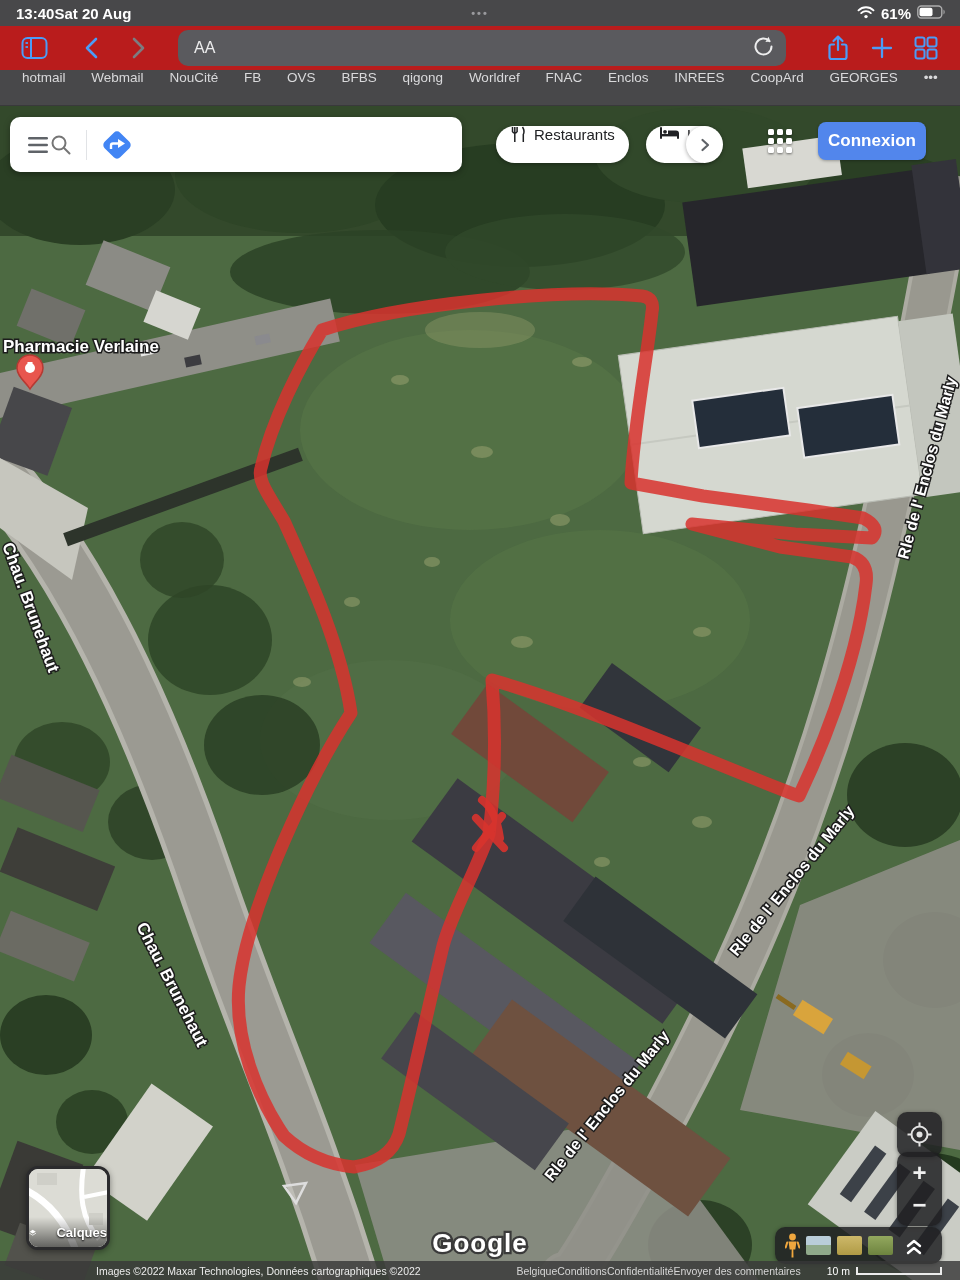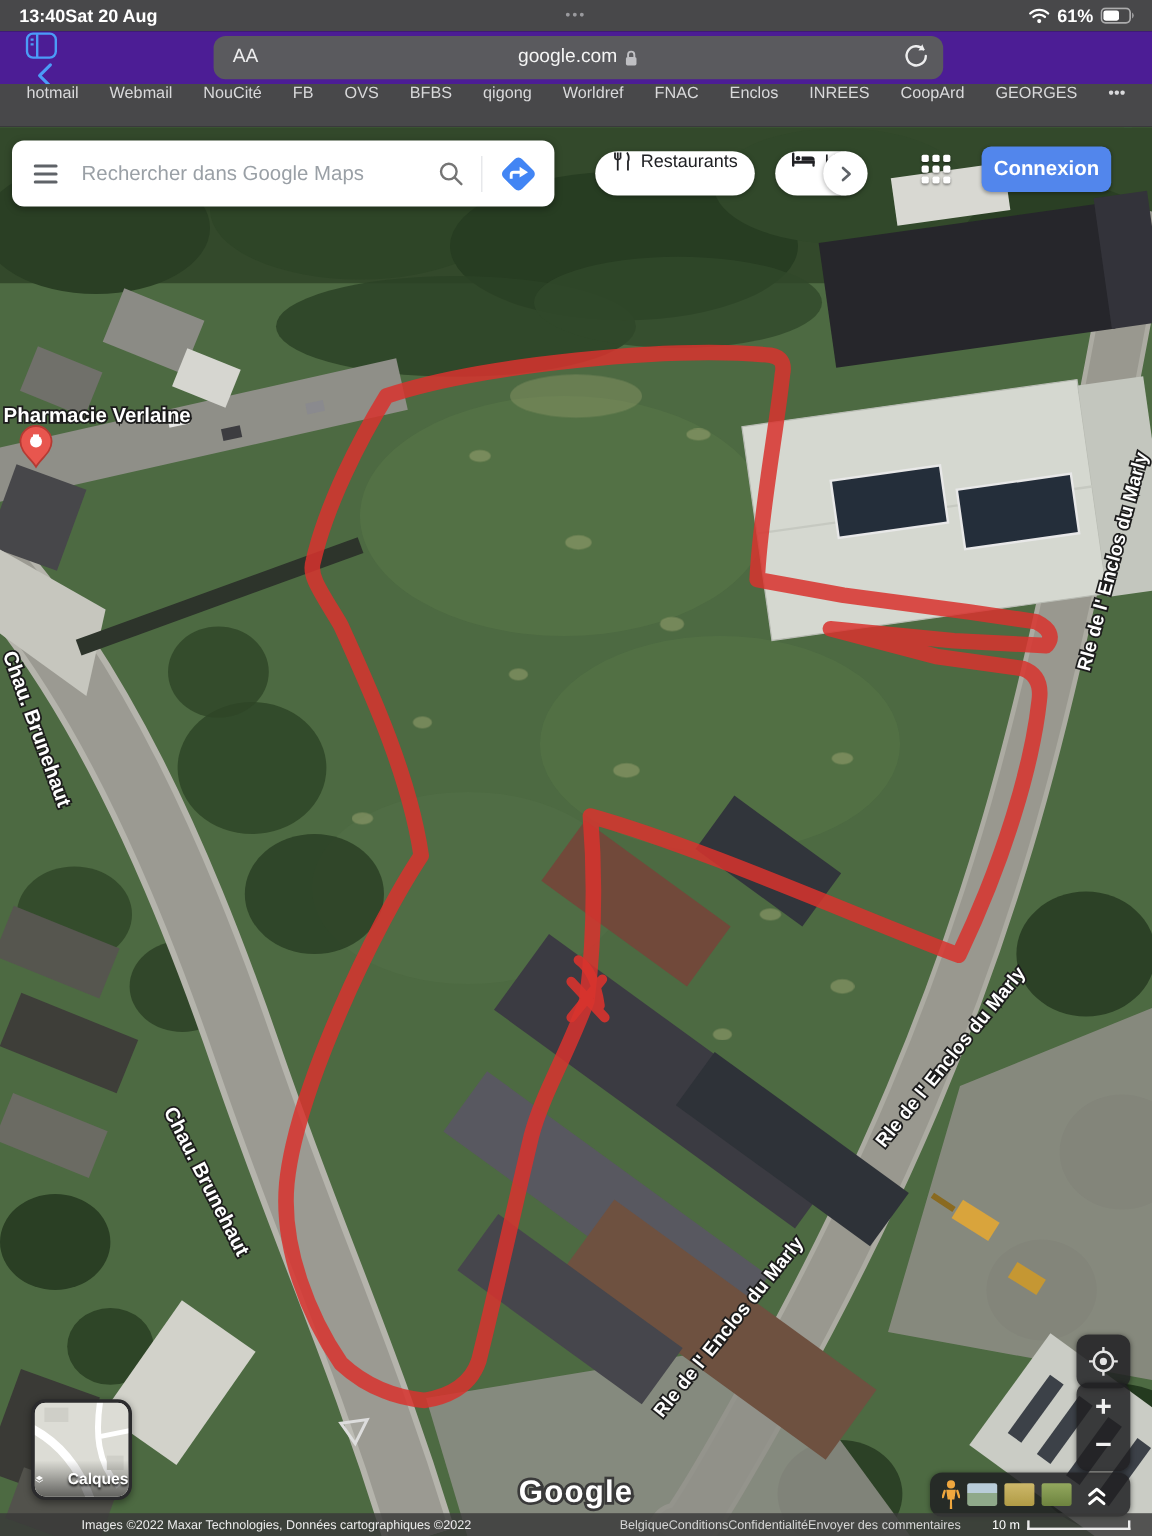--- a/index.html
+++ b/index.html
@@ -3,22 +3,22 @@
 <meta charset="utf-8">
 <style>
   html,body{margin:0;padding:0;background:#000;}
   body{width:960px;height:1280px;position:relative;overflow:hidden;
        font-family:"Liberation Sans",sans-serif;-webkit-font-smoothing:antialiased;}
   .abs{position:absolute;}
   
   #statusbar{left:0;top:0;width:960px;height:26px;background:#48484a;display:flex;align-items:center;color:#fff;}
   .sb-left{margin-left:16px;font-size:15px;font-weight:700;display:flex;gap:0;}
   .sb-center{position:absolute;left:0;right:0;text-align:center;color:#9a9a9e;font-size:11px;letter-spacing:2px;font-weight:700;}
-  .sb-right{margin-left:auto;margin-right:14px;display:flex;align-items:center;gap:6px;font-size:15px;font-weight:600;}
-  #toolbar{left:0;top:26px;width:960px;height:44px;background:#4c1d95;display:flex;flex-direction:column;}
+  .sb-right{margin-left:auto;margin-right:14px;display:flex;gap:6px;font-size:15px;font-weight:600;}
+  #toolbar{left:0;top:26px;width:960px;height:44px;background:#b91c1c;display:flex;align-items:center;}
   .tb-icon{display:flex;align-items:center;justify-content:center;width:40px;height:34px;}
   #urlpill{position:absolute;left:178px;top:4px;width:608px;height:36px;background:#5a5a5e;border-radius:10px;
            display:flex;align-items:center;color:#f2f2f2;}
   .url-center{position:absolute;left:0;right:0;display:flex;align-items:center;justify-content:center;gap:6px;font-size:16px;color:#f5f5f5;}
   #bookmarksbar{left:0;top:70px;width:960px;height:36px;background:#48484a;display:flex;align-items:flex-start;
                 padding:0 22px;box-sizing:border-box;justify-content:space-between;border-bottom:1px solid #39393b;}
   .bm{color:#d9d9db;font-size:13.5px;white-space:nowrap;}
   
   #map{left:0;top:106px;width:960px;height:1174px;background:#4d6a42;}
   
@@ -46,21 +46,21 @@
   .darkctl{background:rgba(32,32,34,.85);border-radius:10px;box-shadow:0 1px 4px rgba(0,0,0,.4);}
   #locbtn{left:897px;top:1112px;width:45px;height:45px;display:flex;align-items:center;justify-content:center;}
   #zoomctl{left:897px;top:1150px;width:45px;height:74px;display:flex;flex-direction:column;align-items:center;justify-content:space-evenly;
            color:#f0f0f0;font-size:24px;font-weight:700;top:1152px;}
   #zoomctl div{line-height:1;}
   #photobar{left:775px;top:1227px;width:167px;height:37px;display:flex;align-items:center;gap:6px;padding:0 10px;box-sizing:border-box;}
   .thumb{width:25px;height:19px;border-radius:2px;}
   
   #attrib{left:0;top:1261px;width:960px;height:19px;background:rgba(56,56,56,.82);display:flex;align-items:center;
           color:#ececec;font-size:10.5px;}
-  #attrib .im{margin-left:68px;}
+  #attrib .im{margin-left:96px;}
   #attrib .links{margin-left:auto;display:flex;color:#d6d6d6;}
   #attrib .scale{display:flex;align-items:center;gap:6px;margin:0 18px 0 26px;color:#fff;}
   #attrib .bracket{width:82px;height:6px;border-left:2px solid #ececec;border-right:2px solid #ececec;border-bottom:2px solid #ececec;}
 </style>
 </head>
 <body>
 
 <div id="statusbar" class="abs">
   <div class="sb-left">
     <span>13:40</span>
@@ -96,27 +96,20 @@
         <path d="M16 4 L7 13 L16 22" stroke="#4b9cf7" stroke-width="2.6" fill="none" stroke-linecap="round" stroke-linejoin="round"></path>
       </svg>
   </div>
   <div class="tb-icon" style="margin-left:6px;">
     <svg width="24" height="26" viewBox="0 0 24 26">
         <path d="M8 4 L17 13 L8 22" stroke="#7c7c80" stroke-width="2.6" fill="none" stroke-linecap="round" stroke-linejoin="round"></path>
       </svg>
   </div>
   <div id="urlpill">
     <span style="margin-left:16px;font-size:16px;color:#ededee;z-index:2;">AA</span>
-    <div class="url-center">
-      <span>google.com</span>
-      <svg width="12" height="15" viewBox="0 0 12 15">
-        <path d="M3.4 6.5V4.6a2.6 2.6 0 0 1 5.2 0v1.9" stroke="#bfbfc3" stroke-width="1.6" fill="none"></path>
-        <rect x="1.6" y="6.5" width="8.8" height="7" rx="1.4" fill="#bfbfc3"></rect>
-      </svg>
-    </div>
     <div style="margin-left:auto;margin-right:12px;z-index:2;">
       <svg width="22" height="22" viewBox="0 0 22 22">
         <path d="M17.5 6.2a8 8 0 1 0 2 5.4" stroke="#ededee" stroke-width="2" fill="none" stroke-linecap="round"></path>
         <path d="M16.6 1.8l1.8 4.8-5 .4z" fill="#ededee"></path>
       </svg>
     </div>
   </div>
   <div class="tb-icon" style="margin-left:auto;">
     <svg width="26" height="28" viewBox="0 0 26 28">
       <path d="M13 3v13" stroke="#4b9cf7" stroke-width="2.2" stroke-linecap="round"></path>
@@ -315,21 +308,20 @@
 </svg>
 
 <div id="searchcard" class="abs">
   <svg width="22" height="20" viewBox="0 0 22 20" style="margin-left:18px;">
     <g fill="#5f6368">
         <rect y="2" width="20" height="2.6" rx="1.3"></rect>
         <rect y="8.7" width="20" height="2.6" rx="1.3"></rect>
         <rect y="15.4" width="20" height="2.6" rx="1.3"></rect>
       </g>
   </svg>
-  <span class="ph">Rechercher dans Google Maps</span>
   <svg width="22" height="22" viewBox="0 0 22 22">
     <circle cx="9" cy="9" r="6.5" stroke="#757575" stroke-width="2" fill="none"></circle>
     <line x1="14" y1="14" x2="19.5" y2="19.5" stroke="#757575" stroke-width="2" stroke-linecap="round"></line>
   </svg>
   <div class="vdiv"></div>
   <svg width="36" height="36" viewBox="0 0 36 36" style="margin-right:12px;">
     <rect x="7" y="7" width="22" height="22" rx="4.5" fill="#4285f4" transform="rotate(45 18 18)"></rect>
     <path d="M12 22 v-3.5 q0-2 2-2 h6" stroke="#fff" stroke-width="2.4" fill="none"></path>
     <polygon points="19,12 26,16.5 19,21" fill="#fff"></polygon>
   </svg>

